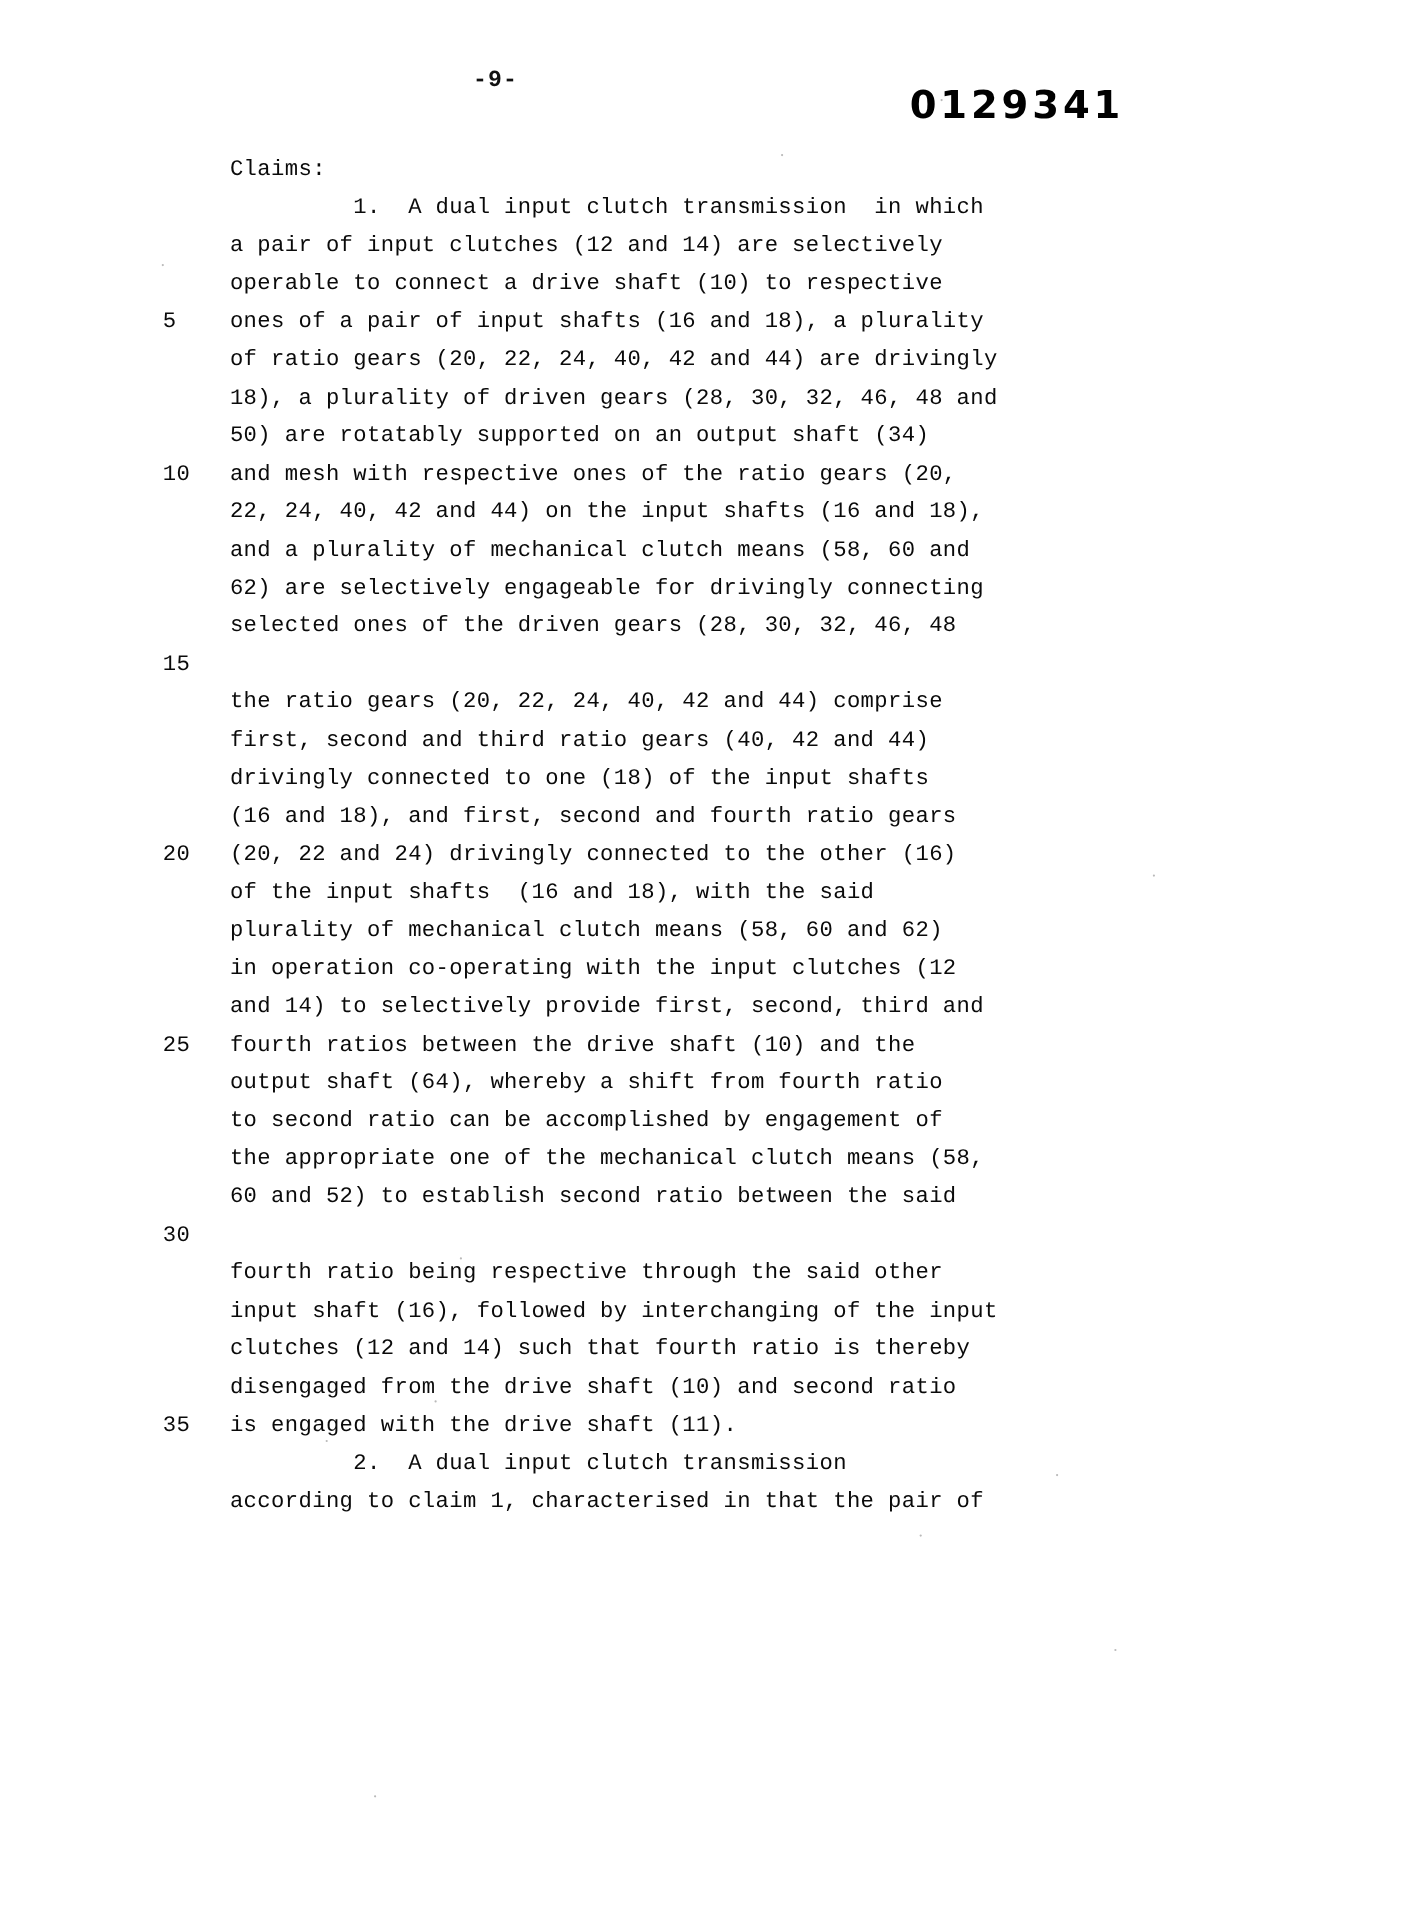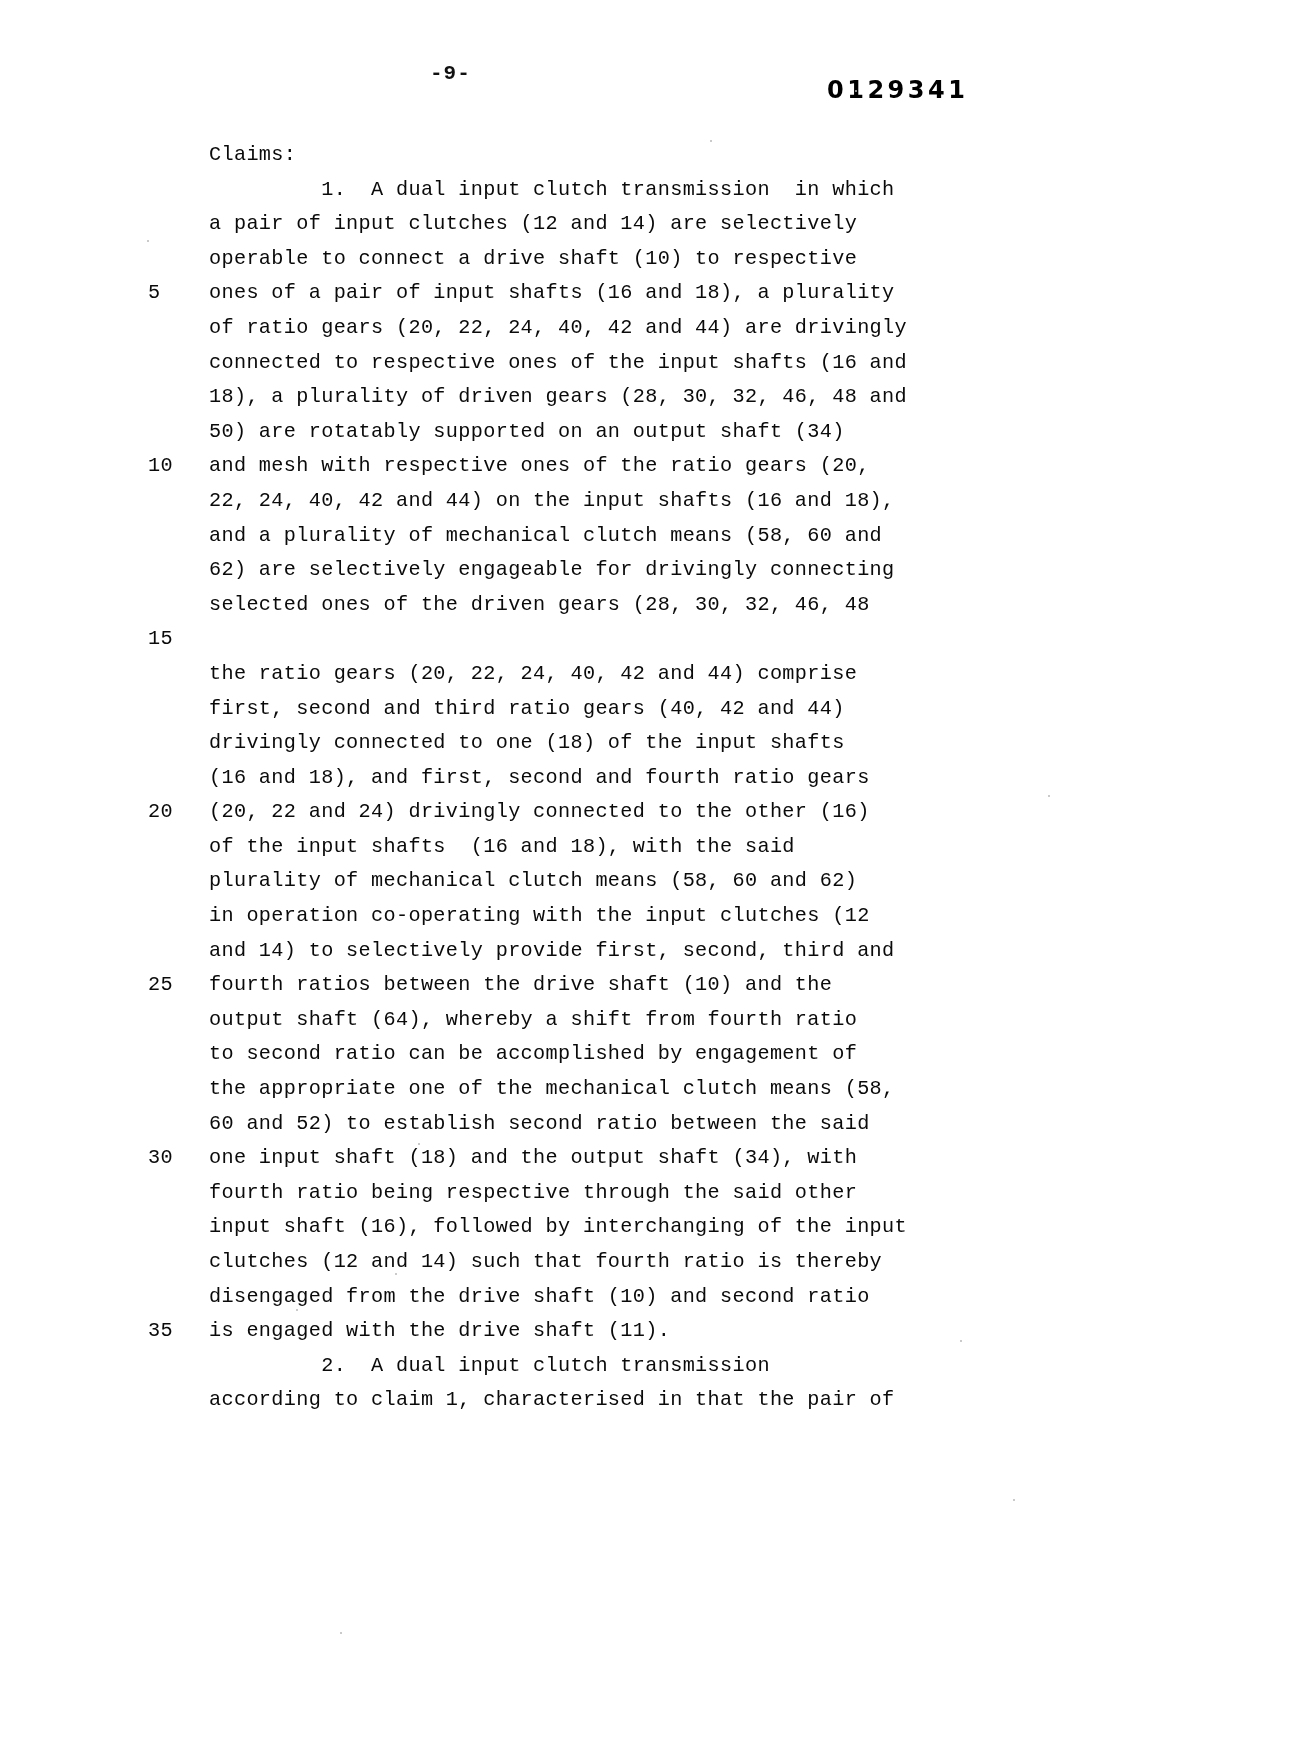--- a/index.html
+++ b/index.html
@@ -34,21 +34,21 @@
     font-size: 21px;
     letter-spacing: 1px;
     font-weight: 600;
     color: #111;
   }
   .patent-number {
     position: absolute;
     left: 827px;
     top: 14px;
     font-family: "DejaVu Sans", "Liberation Sans", sans-serif;
-    font-size: 24px;
+    font-size: 35px;
     font-weight: 700;
     letter-spacing: 3.5px;
     color: #000;
   }
 
   
   .body-block {
     position: absolute;
     left: 0;
     top: 138px;
@@ -99,21 +99,20 @@
     <div class="patent-number">0129341</div>
   </div>
 
   <div class="body-block">
       <div class="text-line"><span class="line-no"></span><span class="line-text">Claims:</span></div>
       <div class="text-line"><span class="line-no"></span><span class="line-text">         1.  A dual input clutch transmission  in which</span></div>
       <div class="text-line"><span class="line-no"></span><span class="line-text">a pair of input clutches (12 and 14) are selectively</span></div>
       <div class="text-line"><span class="line-no"></span><span class="line-text">operable to connect a drive shaft (10) to respective</span></div>
       <div class="text-line"><span class="line-no">5</span><span class="line-text">ones of a pair of input shafts (16 and 18), a plurality</span></div>
       <div class="text-line"><span class="line-no"></span><span class="line-text">of ratio gears (20, 22, 24, 40, 42 and 44) are drivingly</span></div>
-      <div class="text-line"><span class="line-no"></span><span class="line-text">connected to respective ones of the input shafts (16 and</span></div>
       <div class="text-line"><span class="line-no"></span><span class="line-text">18), a plurality of driven gears (28, 30, 32, 46, 48 and</span></div>
       <div class="text-line"><span class="line-no"></span><span class="line-text">50) are rotatably supported on an output shaft (34)</span></div>
       <div class="text-line"><span class="line-no">10</span><span class="line-text">and mesh with respective ones of the ratio gears (20,</span></div>
       <div class="text-line"><span class="line-no"></span><span class="line-text">22, 24, 40, 42 and 44) on the input shafts (16 and 18),</span></div>
       <div class="text-line"><span class="line-no"></span><span class="line-text">and a plurality of mechanical clutch means (58, 60 and</span></div>
       <div class="text-line"><span class="line-no"></span><span class="line-text">62) are selectively engageable for drivingly connecting</span></div>
       <div class="text-line"><span class="line-no"></span><span class="line-text">selected ones of the driven gears (28, 30, 32, 46, 48</span></div>
       <div class="text-line"><span class="line-no">15</span></div>
       <div class="text-line"><span class="line-no"></span><span class="line-text">the ratio gears (20, 22, 24, 40, 42 and 44) comprise</span></div>
       <div class="text-line"><span class="line-no"></span><span class="line-text">first, second and third ratio gears (40, 42 and 44)</span></div>
@@ -122,21 +121,21 @@
       <div class="text-line"><span class="line-no">20</span><span class="line-text">(20, 22 and 24) drivingly connected to the other (16)</span></div>
       <div class="text-line"><span class="line-no"></span><span class="line-text">of the input shafts  (16 and 18), with the said</span></div>
       <div class="text-line"><span class="line-no"></span><span class="line-text">plurality of mechanical clutch means (58, 60 and 62)</span></div>
       <div class="text-line"><span class="line-no"></span><span class="line-text">in operation co-operating with the input clutches (12</span></div>
       <div class="text-line"><span class="line-no"></span><span class="line-text">and 14) to selectively provide first, second, third and</span></div>
       <div class="text-line"><span class="line-no">25</span><span class="line-text">fourth ratios between the drive shaft (10) and the</span></div>
       <div class="text-line"><span class="line-no"></span><span class="line-text">output shaft (64), whereby a shift from fourth ratio</span></div>
       <div class="text-line"><span class="line-no"></span><span class="line-text">to second ratio can be accomplished by engagement of</span></div>
       <div class="text-line"><span class="line-no"></span><span class="line-text">the appropriate one of the mechanical clutch means (58,</span></div>
       <div class="text-line"><span class="line-no"></span><span class="line-text">60 and 52) to establish second ratio between the said</span></div>
-      <div class="text-line"><span class="line-no">30</span><span class="line-text">one input shaft (18) and the output shaft (34), with</span></div>
+      <div class="text-line"><span class="line-no">30</span></div>
       <div class="text-line"><span class="line-no"></span><span class="line-text">fourth ratio being respective through the said other</span></div>
       <div class="text-line"><span class="line-no"></span><span class="line-text">input shaft (16), followed by interchanging of the input</span></div>
       <div class="text-line"><span class="line-no"></span><span class="line-text">clutches (12 and 14) such that fourth ratio is thereby</span></div>
       <div class="text-line"><span class="line-no"></span><span class="line-text">disengaged from the drive shaft (10) and second ratio</span></div>
       <div class="text-line"><span class="line-no">35</span><span class="line-text">is engaged with the drive shaft (11).</span></div>
       <div class="text-line"><span class="line-no"></span><span class="line-text">         2.  A dual input clutch transmission</span></div>
       <div class="text-line"><span class="line-no"></span><span class="line-text">according to claim 1, characterised in that the pair of</span></div>
     </div>
 
   <span class="speck" style="left:147px; top:240px;"></span>

